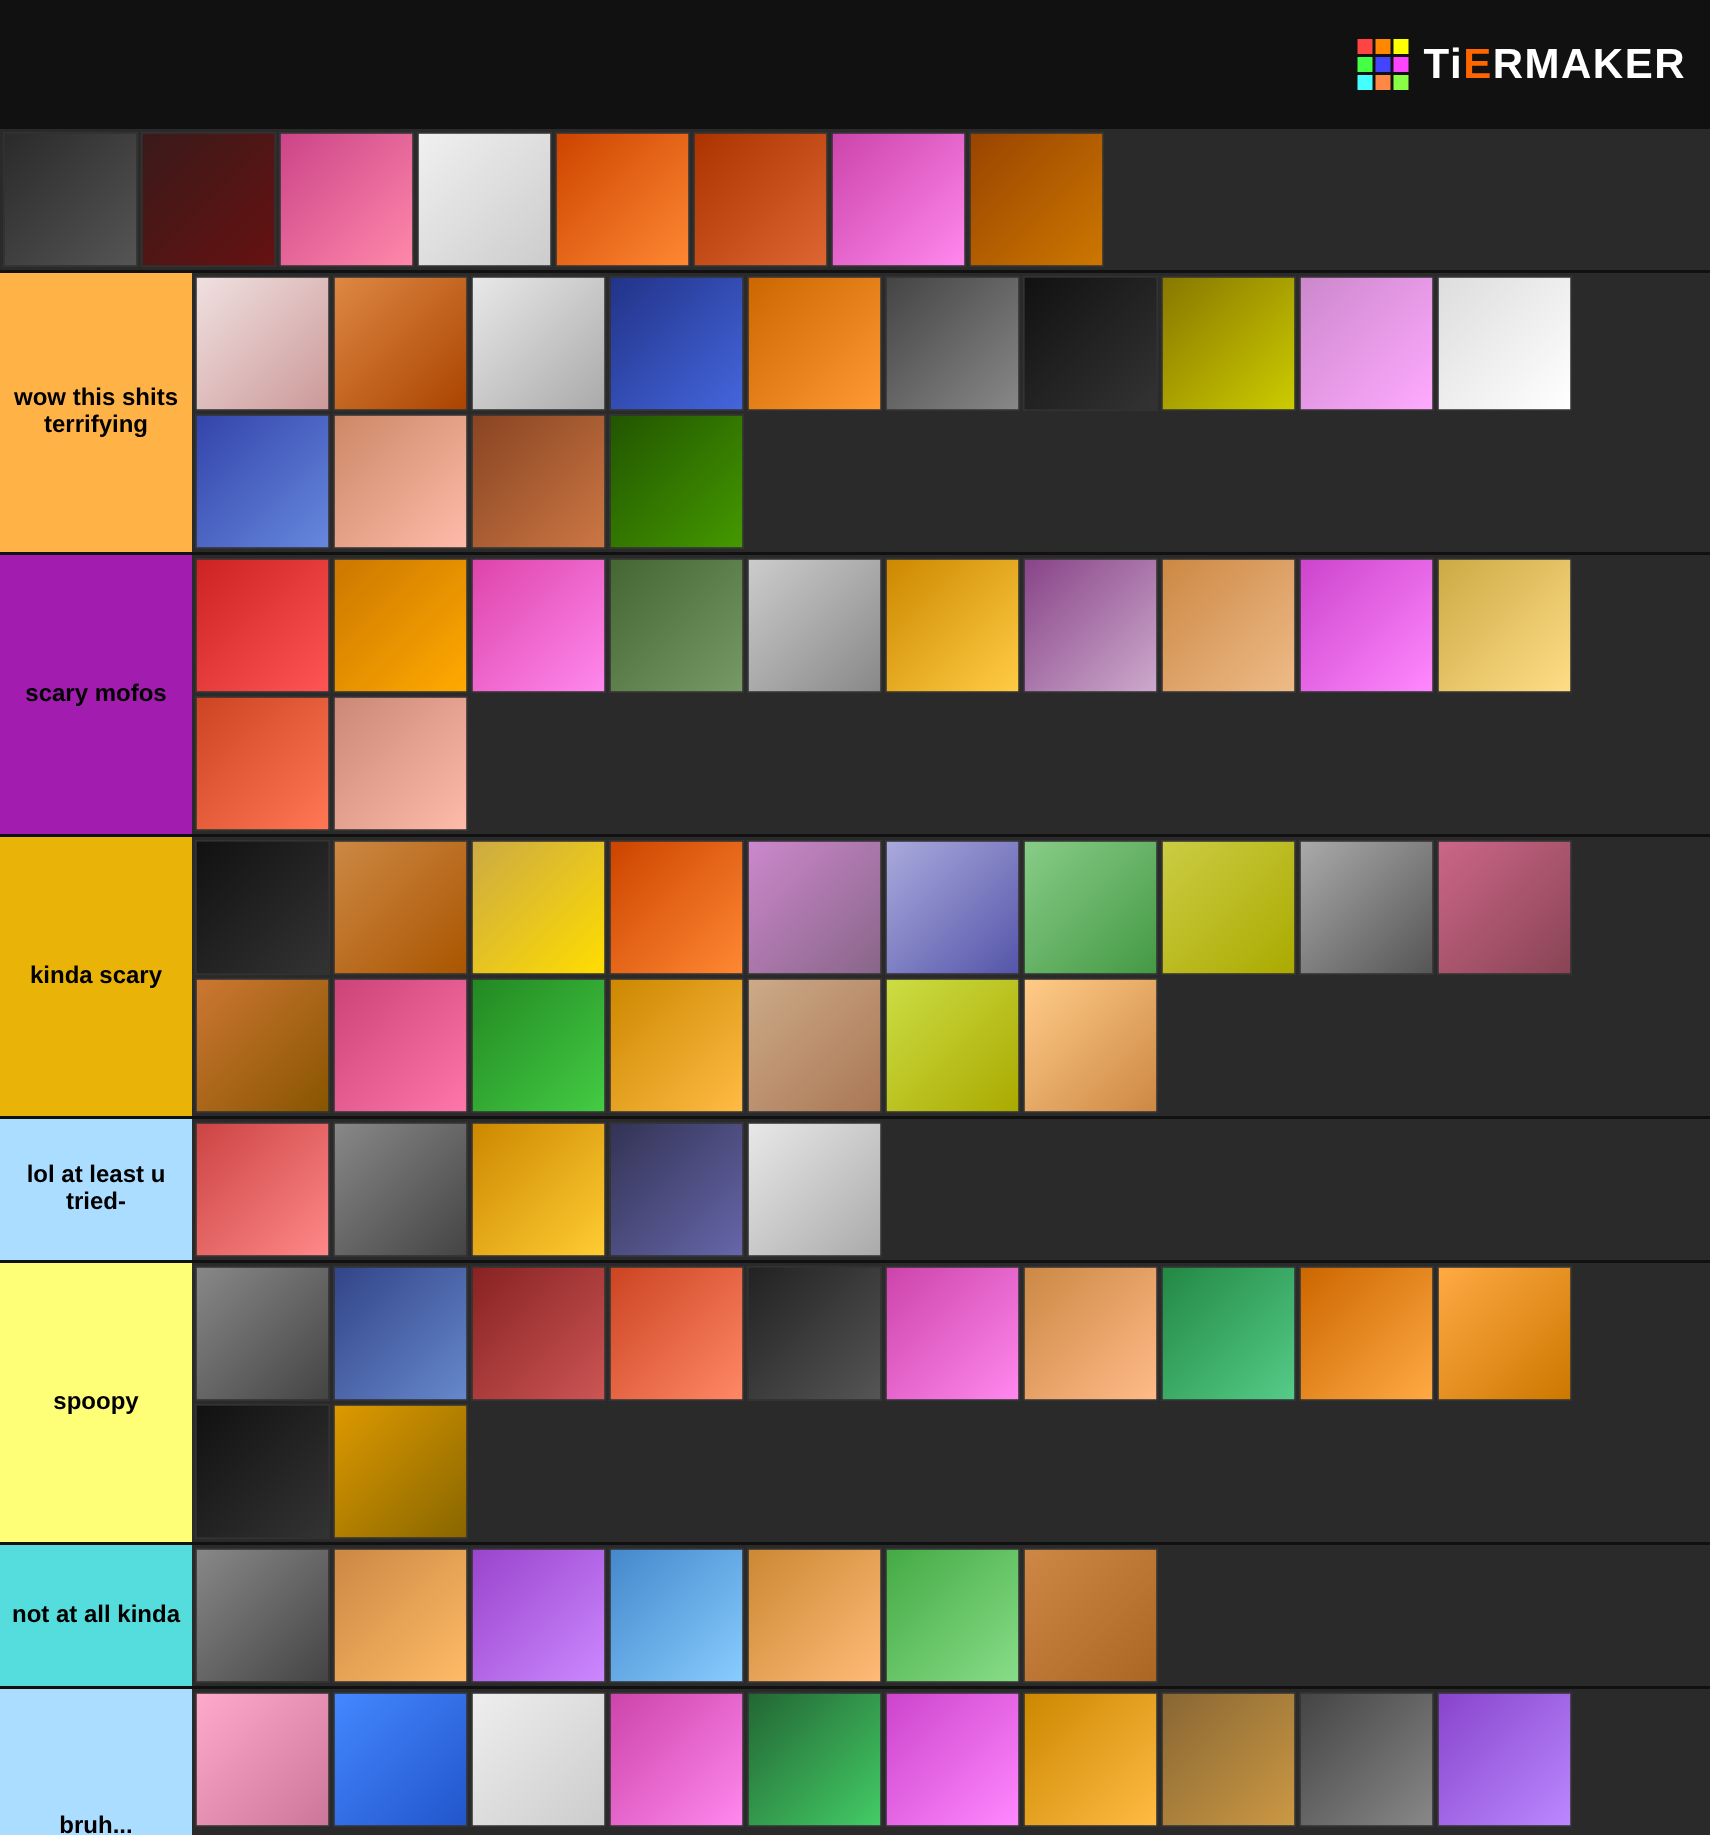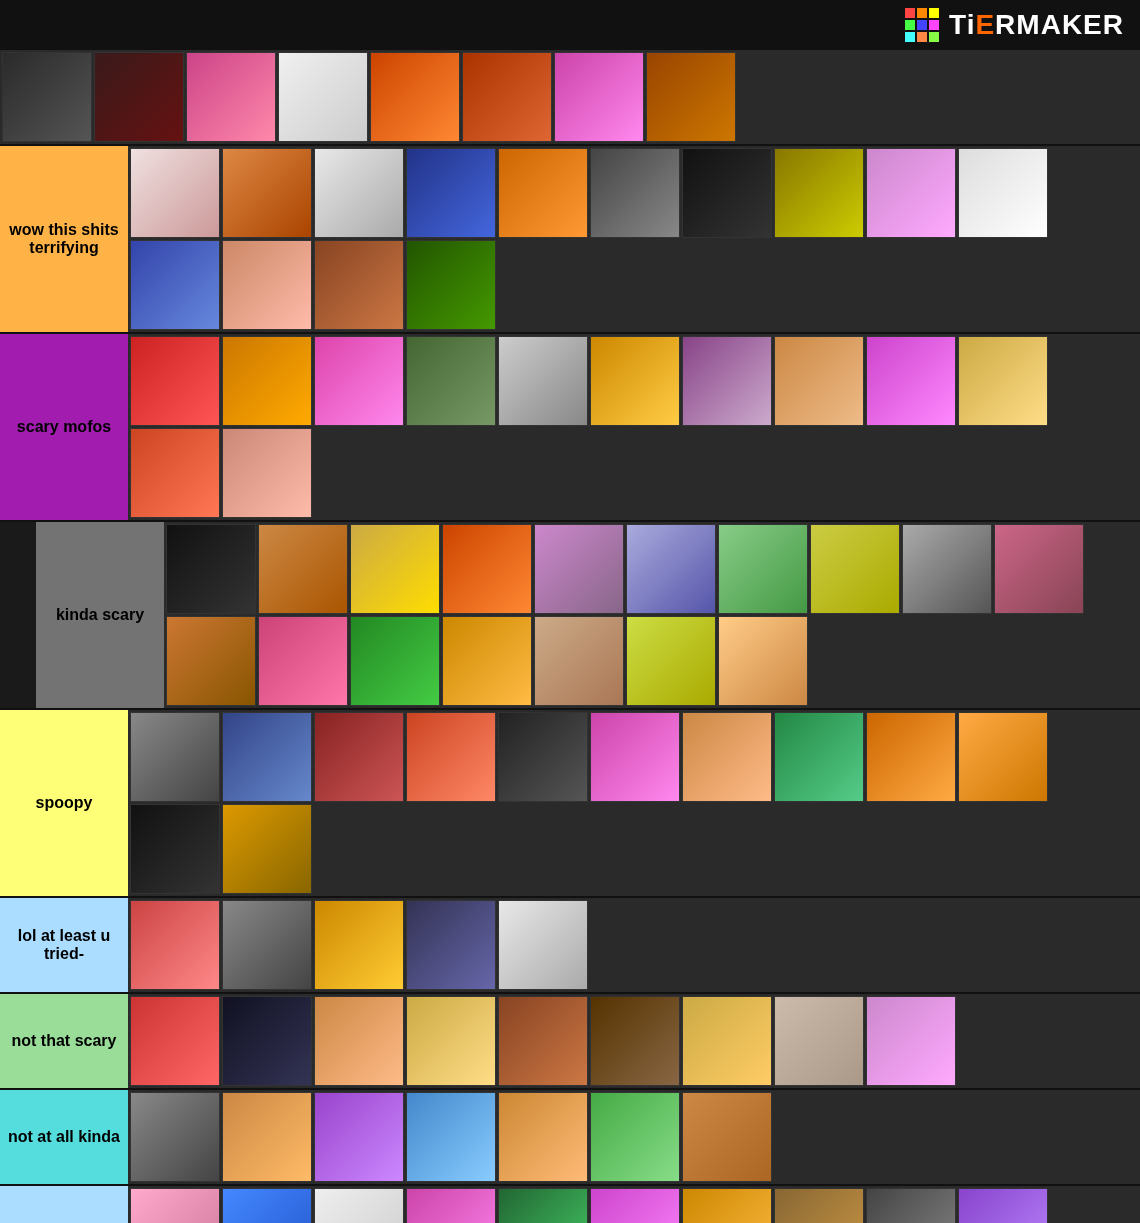--- a/index.html
+++ b/index.html
@@ -36,21 +36,21 @@
       background: #2a2a2a;
       gap: 2px;
       padding: 2px;
       align-content: flex-start;
     }
     .header-bar {
       display: flex;
       justify-content: flex-end;
       align-items: center;
       background: #111;
-      padding: 8px 16px;
+      padding: 26px 16px;
     }
     .tiermaker-logo {
       display: flex;
       align-items: center;
       gap: 10px;
     }
     .logo-grid {
       display: grid;
       grid-template-columns: repeat(3,10px);
       grid-template-rows: repeat(3,10px);
@@ -68,21 +68,21 @@
       letter-spacing: 1px;
     }
     .logo-text span {
       color: #ff6600;
     }
 
     
     .tier-nightmare { background-color: #ff7f7f; }
     .tier-terrifying { background-color: #ffb347; }
     .tier-scary-mofos { background-color: #a21caf; }
-    .tier-kinda-scary { background-color: #737373; margin-left: 36px; }
+    .tier-kinda-scary { background-color: #eab308; }
     .tier-spoopy { background-color: #ffff77; }
     .tier-lol { background-color: #aaddff; }
     .tier-not-that-scary { background-color: #99dd99; }
     .tier-not-at-all { background-color: #55dddd; }
 
     
     .char {
       width: 90px;
       height: 90px;
       background: #555;
@@ -183,64 +183,50 @@
 
       <div class="char" style="background:linear-gradient(135deg,#cc4477,#ff77aa);border:1px solid #333;"></div>
       <div class="char" style="background:linear-gradient(135deg,#228822,#44cc44);border:1px solid #333;"></div>
       <div class="char" style="background:linear-gradient(135deg,#cc8800,#ffbb44);border:1px solid #333;"></div>
       <div class="char" style="background:linear-gradient(135deg,#ccaa88,#aa7755);border:1px solid #333;"></div>
       <div class="char" style="background:linear-gradient(135deg,#ccdd44,#aaaa00);border:1px solid #333;"></div>
       <div class="char" style="background:linear-gradient(135deg,#ffcc88,#cc8844);border:1px solid #333;"></div>
     </div>
   </div>
 
+  <div class="tier-row">
+    <div class="tier-label tier-lol">lol at least u tried-</div>
+    <div class="tier-items">
+      <div class="char" style="background:linear-gradient(135deg,#cc4444,#ff8888);border:1px solid #333;"></div>
+      <div class="char" style="background:linear-gradient(135deg,#888888,#444444);border:1px solid #333;"></div>
+      <div class="char" style="background:linear-gradient(135deg,#cc8800,#ffcc33);border:1px solid #333;"></div>
+      <div class="char" style="background:linear-gradient(135deg,#333355,#6666aa);border:1px solid #333;"></div>
+      <div class="char" style="background:linear-gradient(135deg,#e8e8e8,#aaaaaa);border:1px solid #333;"></div>
+    </div>
+  </div>
+
   <div class="tier-row" style="min-height:185px;">
     <div class="tier-label tier-spoopy">spoopy</div>
     <div class="tier-items">
       <div class="char" style="background:linear-gradient(135deg,#888888,#444444);border:1px solid #333;"></div>
       <div class="char" style="background:linear-gradient(135deg,#334488,#6688cc);border:1px solid #333;"></div>
       <div class="char" style="background:linear-gradient(135deg,#882222,#cc5555);border:1px solid #333;"></div>
       <div class="char" style="background:linear-gradient(135deg,#cc4422,#ff8866);border:1px solid #333;"></div>
       <div class="char" style="background:linear-gradient(135deg,#222222,#555555);border:1px solid #333;"></div>
       <div class="char" style="background:linear-gradient(135deg,#cc44aa,#ff88ee);border:1px solid #333;"></div>
       <div class="char" style="background:linear-gradient(135deg,#cc8844,#ffbb88);border:1px solid #333;"></div>
       <div class="char" style="background:linear-gradient(135deg,#228844,#55cc88);border:1px solid #333;"></div>
       <div class="char" style="background:linear-gradient(135deg,#cc6600,#ffaa44);border:1px solid #333;"></div>
       <div class="char" style="background:linear-gradient(135deg,#ffaa44,#cc7700);border:1px solid #333;"></div>
       <div class="char" style="background:linear-gradient(135deg,#111,#333);border:1px solid #333;"></div>
 
       <div class="char" style="background:linear-gradient(135deg,#dd9900,#886600);border:1px solid #333;"></div>
     </div>
   </div>
 
-  <div class="tier-row">
-    <div class="tier-label tier-lol">lol at least u tried-</div>
-    <div class="tier-items">
-      <div class="char" style="background:linear-gradient(135deg,#cc4444,#ff8888);border:1px solid #333;"></div>
-      <div class="char" style="background:linear-gradient(135deg,#888888,#444444);border:1px solid #333;"></div>
-      <div class="char" style="background:linear-gradient(135deg,#cc8800,#ffcc33);border:1px solid #333;"></div>
-      <div class="char" style="background:linear-gradient(135deg,#333355,#6666aa);border:1px solid #333;"></div>
-      <div class="char" style="background:linear-gradient(135deg,#e8e8e8,#aaaaaa);border:1px solid #333;"></div>
-    </div>
-  </div>
-
-  <div class="tier-row">
-    <div class="tier-label tier-not-that-scary">not that scary</div>
-    <div class="tier-items">
-      <div class="char" style="background:linear-gradient(135deg,#cc3333,#ff6666);border:1px solid #333;"></div>
-      <div class="char" style="background:linear-gradient(135deg,#111122,#333355);border:1px solid #333;"></div>
-      <div class="char" style="background:linear-gradient(135deg,#cc8844,#ffbb88);border:1px solid #333;"></div>
-      <div class="char" style="background:linear-gradient(135deg,#ccaa44,#ffdd88);border:1px solid #333;"></div>
-      <div class="char" style="background:linear-gradient(135deg,#884422,#cc7744);border:1px solid #333;"></div>
-      <div class="char" style="background:linear-gradient(135deg,#553300,#886644);border:1px solid #333;"></div>
-      <div class="char" style="background:linear-gradient(135deg,#ccaa44,#ffcc66);border:1px solid #333;"></div>
-      <div class="char" style="background:linear-gradient(135deg,#ccbbaa,#aa9988);border:1px solid #333;"></div>
-      <div class="char" style="background:linear-gradient(135deg,#cc88cc,#ffaaff);border:1px solid #333;"></div>
-    </div>
-  </div>
 
   <div class="tier-row">
     <div class="tier-label tier-not-at-all">not at all kinda</div>
     <div class="tier-items">
       <div class="char" style="background:linear-gradient(135deg,#888888,#444444);border:1px solid #333;"></div>
       <div class="char" style="background:linear-gradient(135deg,#cc8844,#ffbb66);border:1px solid #333;"></div>
       <div class="char" style="background:linear-gradient(135deg,#9944cc,#cc88ff);border:1px solid #333;"></div>
       <div class="char" style="background:linear-gradient(135deg,#4488cc,#88ccff);border:1px solid #333;"></div>
       <div class="char" style="background:linear-gradient(135deg,#cc8833,#ffbb77);border:1px solid #333;"></div>
       <div class="char" style="background:linear-gradient(135deg,#44aa44,#88dd88);border:1px solid #333;"></div>

